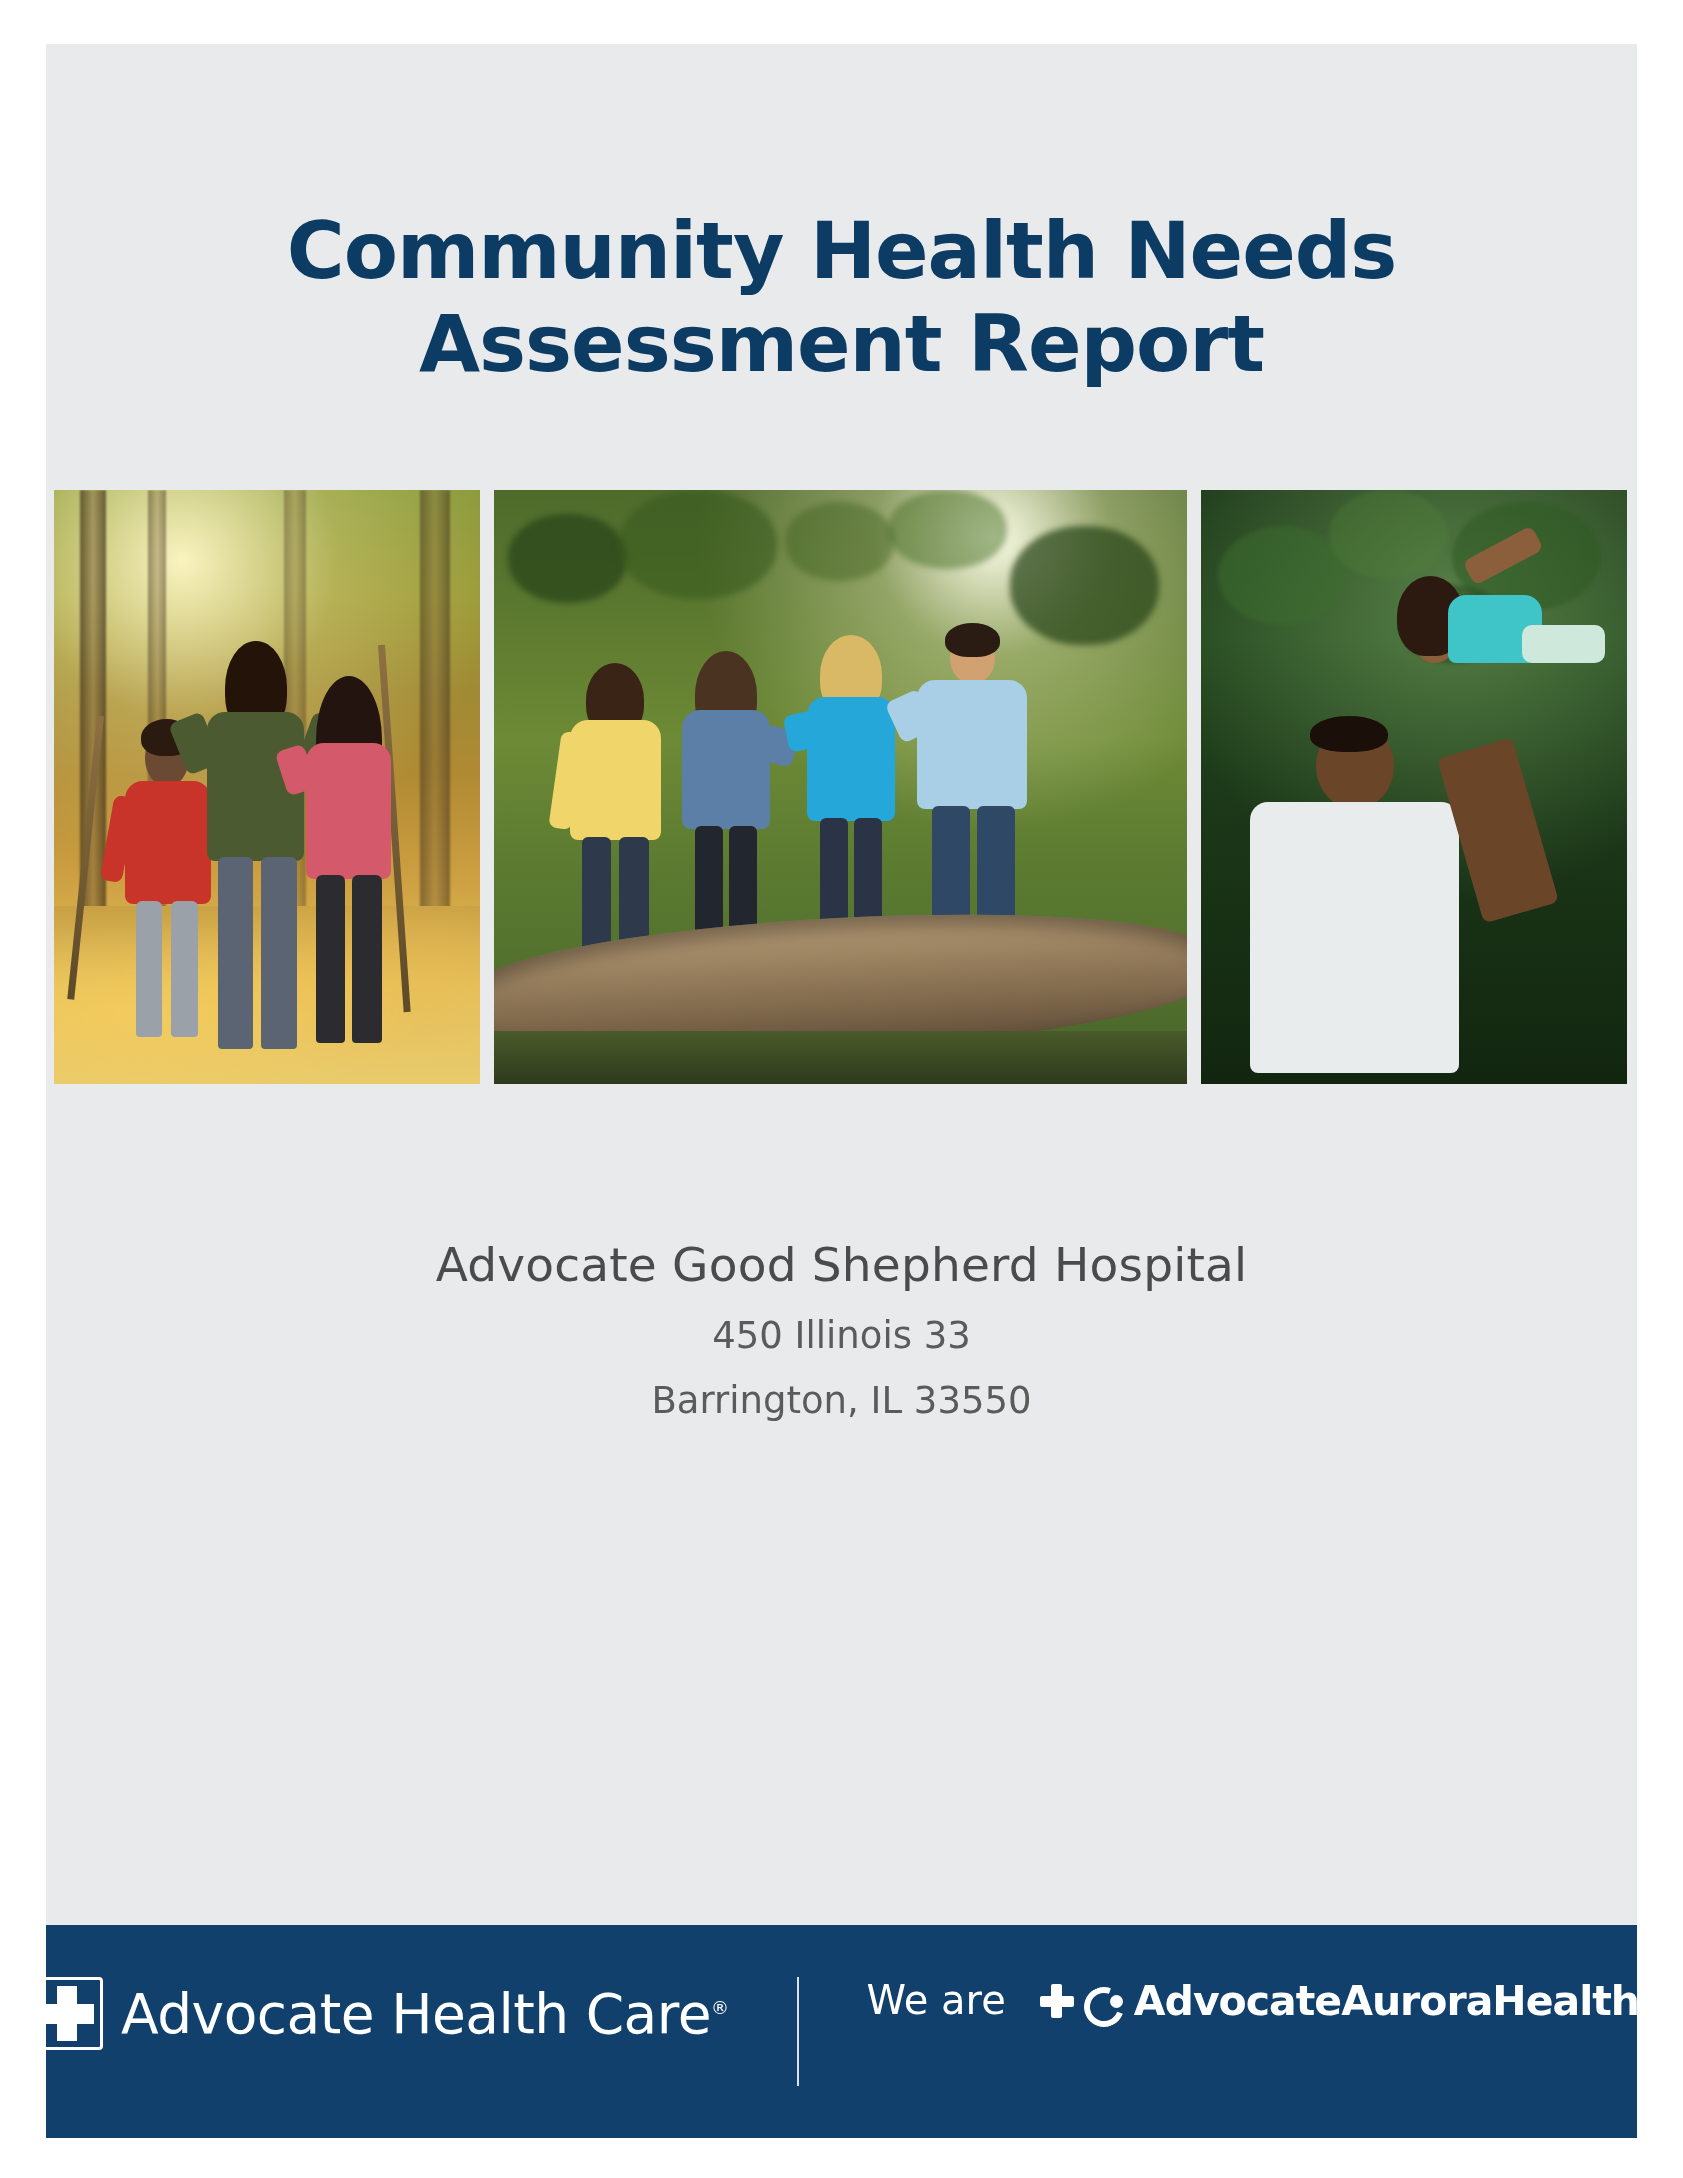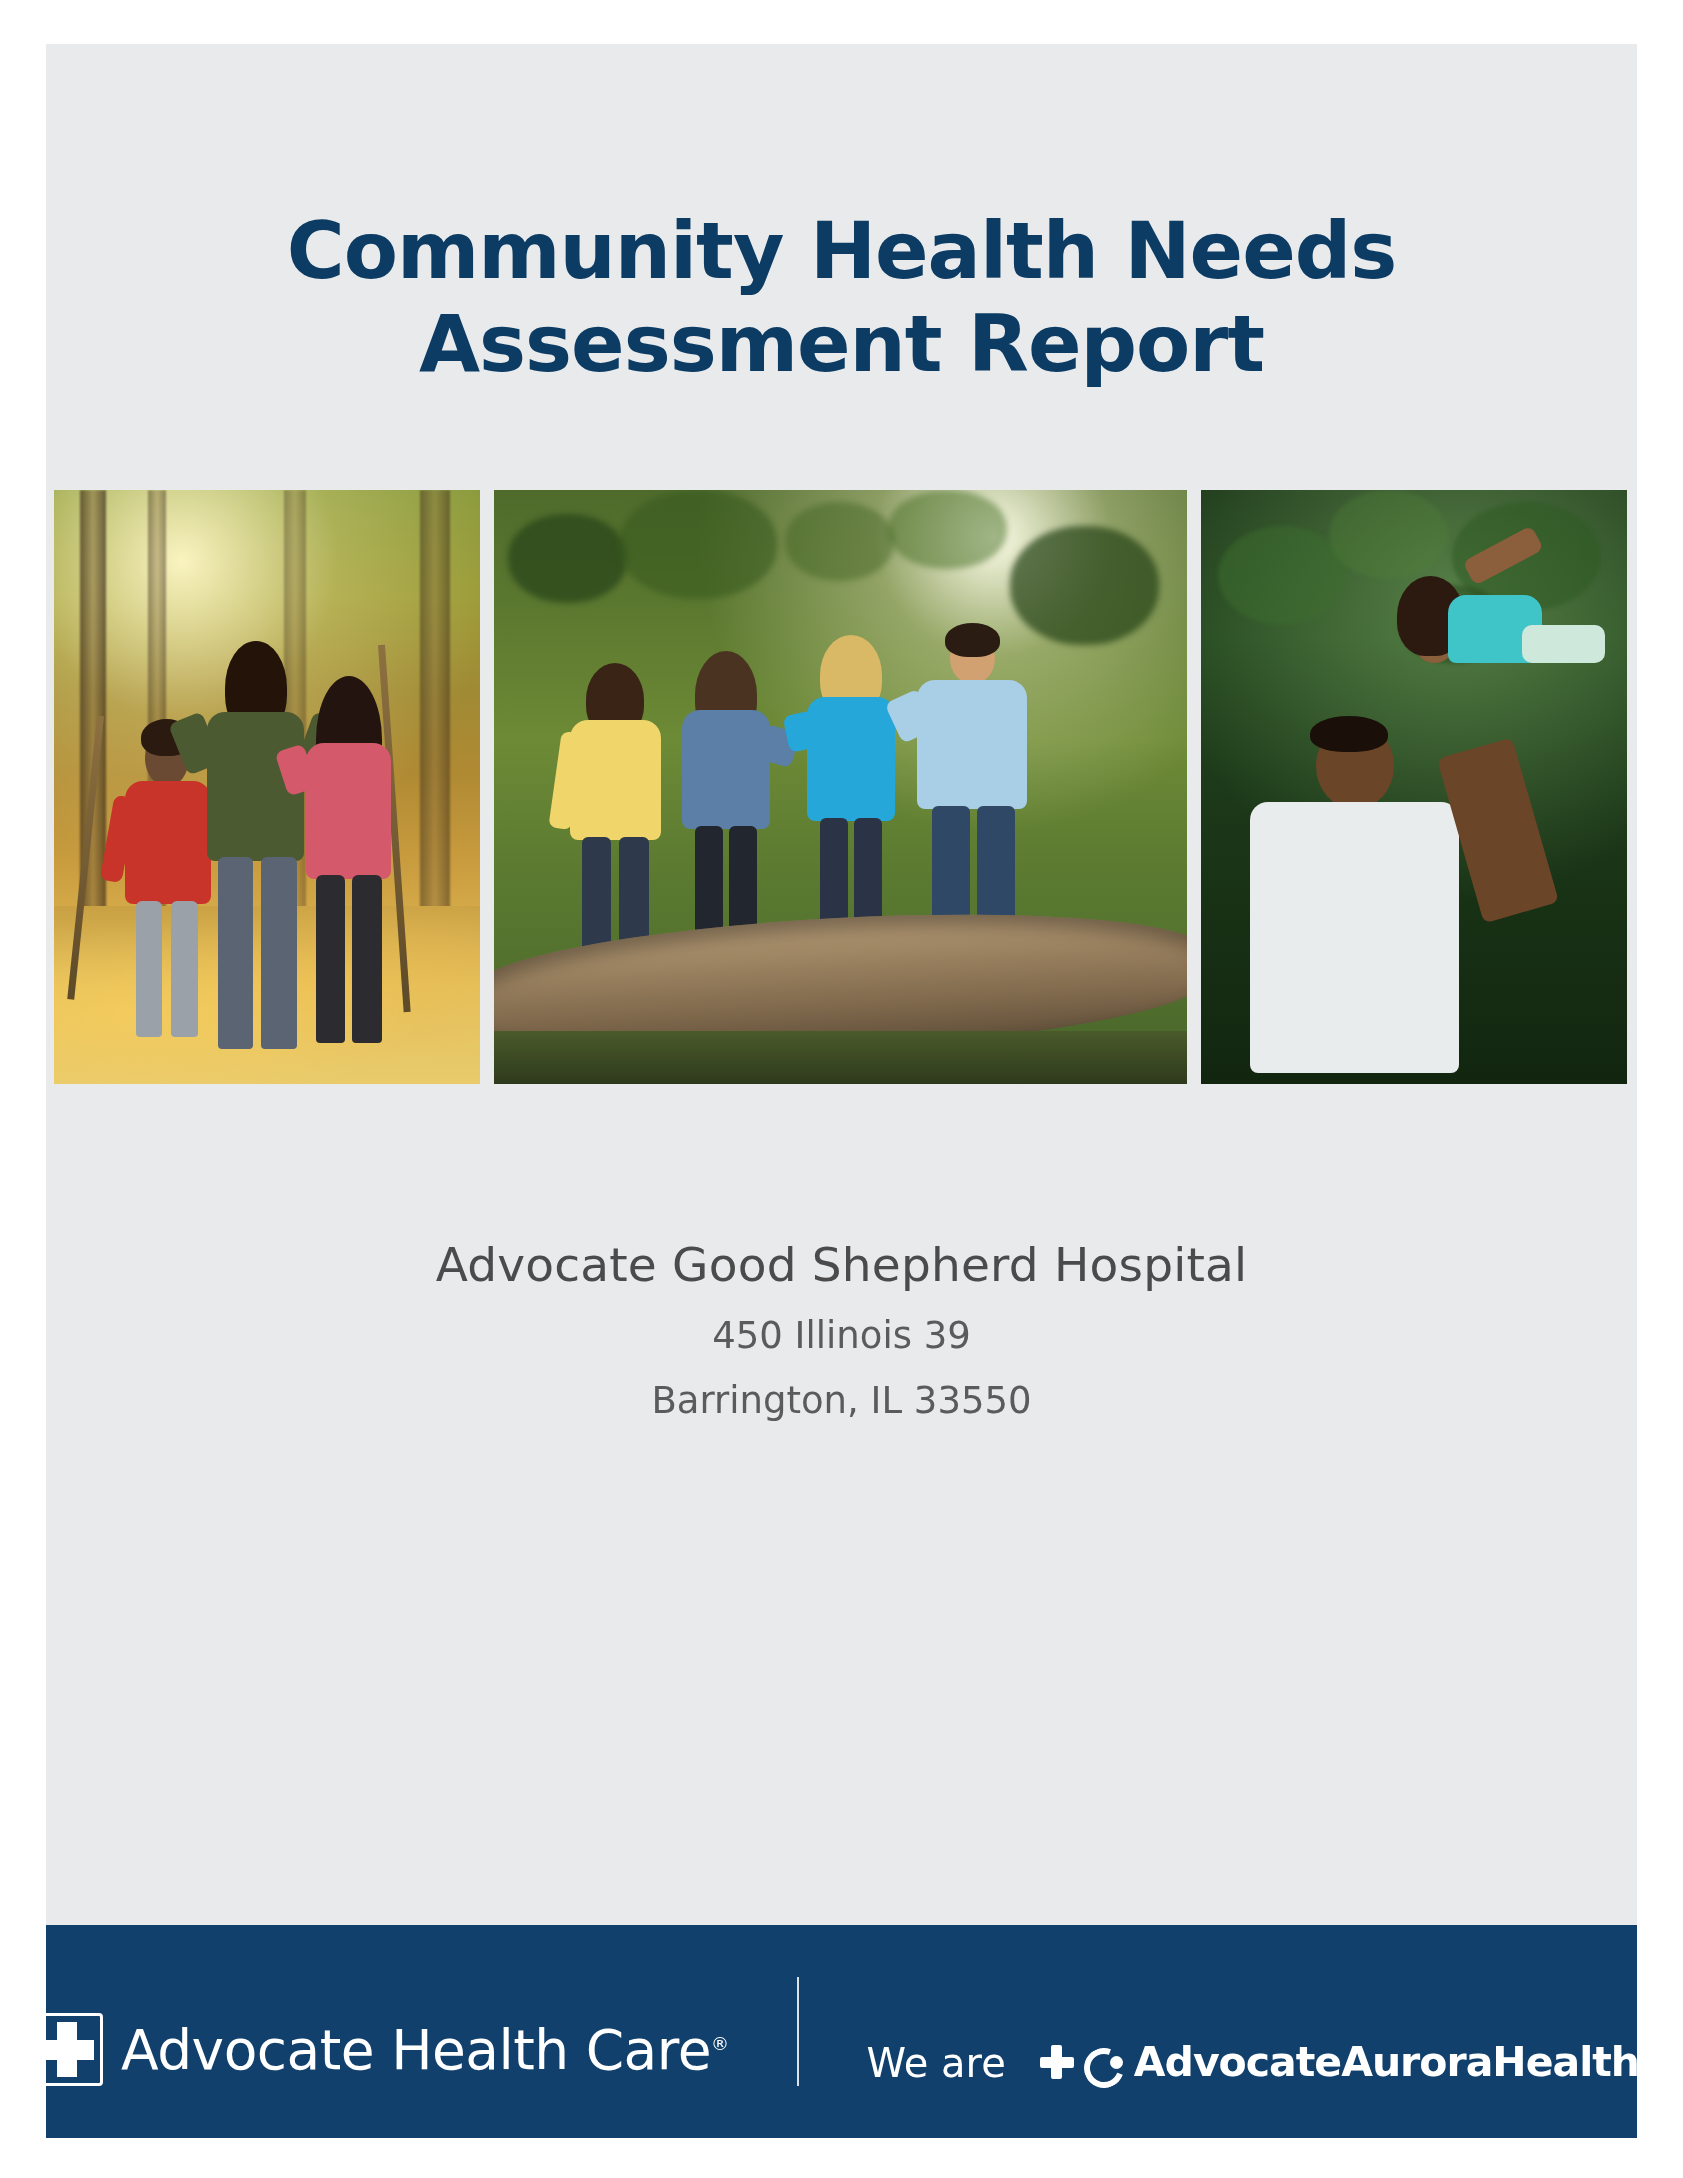--- a/index.html
+++ b/index.html
@@ -199,21 +199,21 @@
   .footer-bar {
     height: 213px;
     background: #10406b;
     display: flex;
     align-items: center;
     justify-content: center;
     gap: 0;
   }
   .footer-inner {
     display: flex;
-    align-items: flex-end;
+    align-items: flex-start;
     gap: 34px;
   }
   .ahc-logo {
     display: flex;
     align-items: center;
     gap: 18px;
   }
   .cross-badge {
     position: relative;
     width: 73px;
@@ -445,21 +445,21 @@
           <div class="head" style="left:30%; top:2%; width:26%; height:24%; background:#6b4527;"></div>
           <div class="hair" style="left:28%; top:0%; width:26%; height:10%; background:#1b1009;"></div>
           <div class="body" style="left:8%; top:24%; width:70%; height:76%; background:#e9ecec;"></div>
           <div class="arm" style="right:-4%; top:8%; width:26%; height:48%; background:#6b4527; transform:rotate(-16deg);"></div>
         </div>
       </div>
     </div>
 
     <div class="info-block">
       <div class="hospital-name">Advocate Good Shepherd Hospital</div>
-      <div class="hospital-address1">450 Illinois 39</div>
+      <div class="hospital-address1">450 Illinois 33</div>
       <div class="hospital-address2">Barrington, IL 33550</div>
     </div>
 
     <div class="footer-bar">
       <div class="footer-inner">
         <div class="ahc-logo">
           <div class="cross-badge">
             <div class="outline"></div>
             <div class="bar-v"></div>
             <div class="bar-h"></div>

